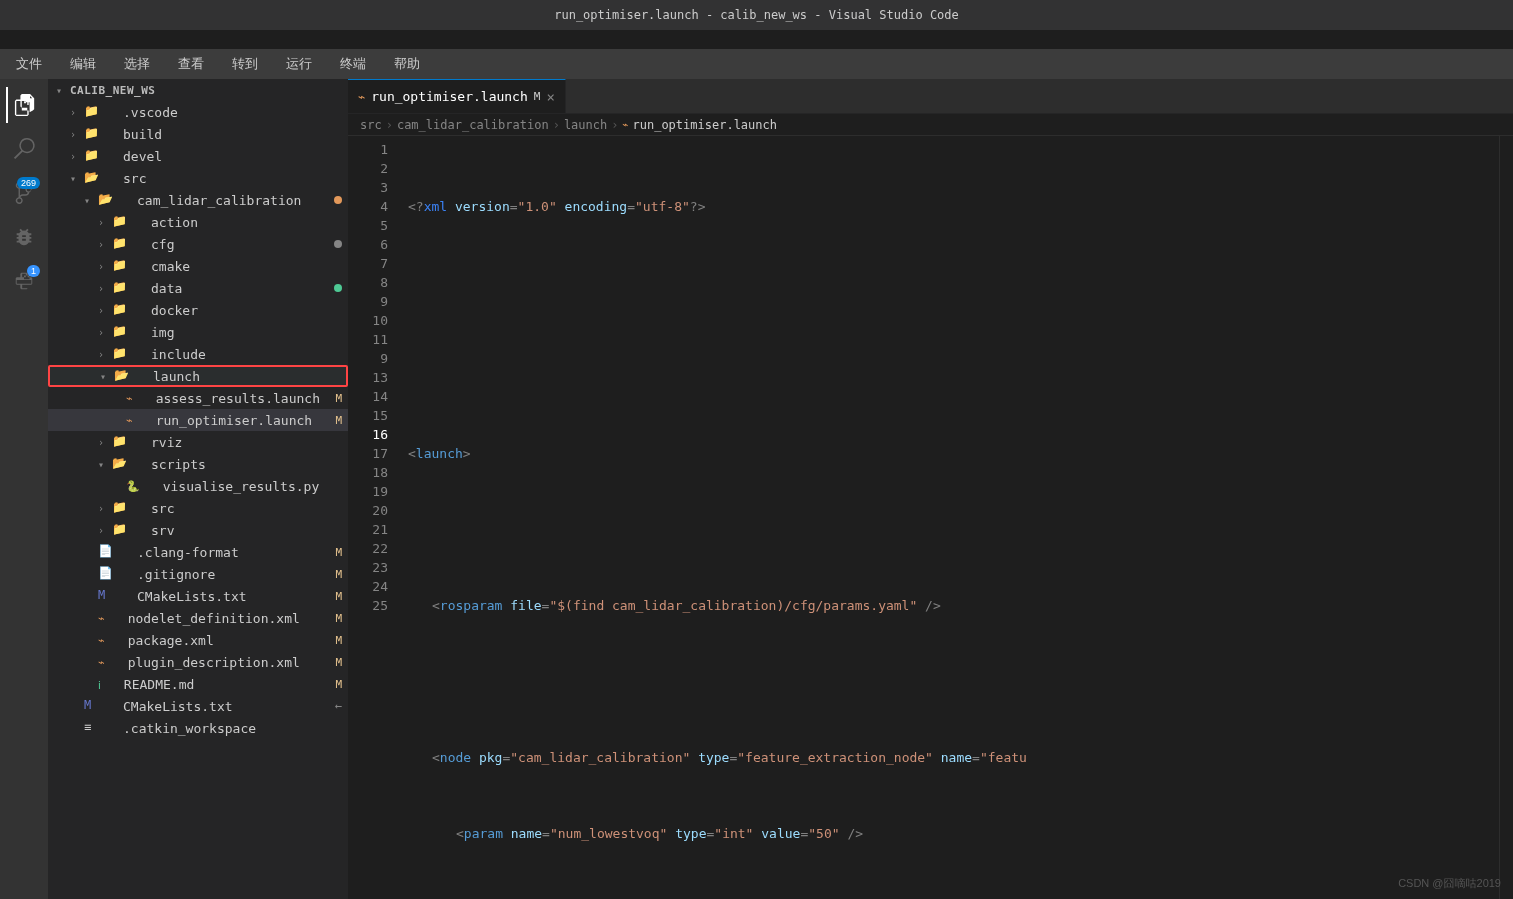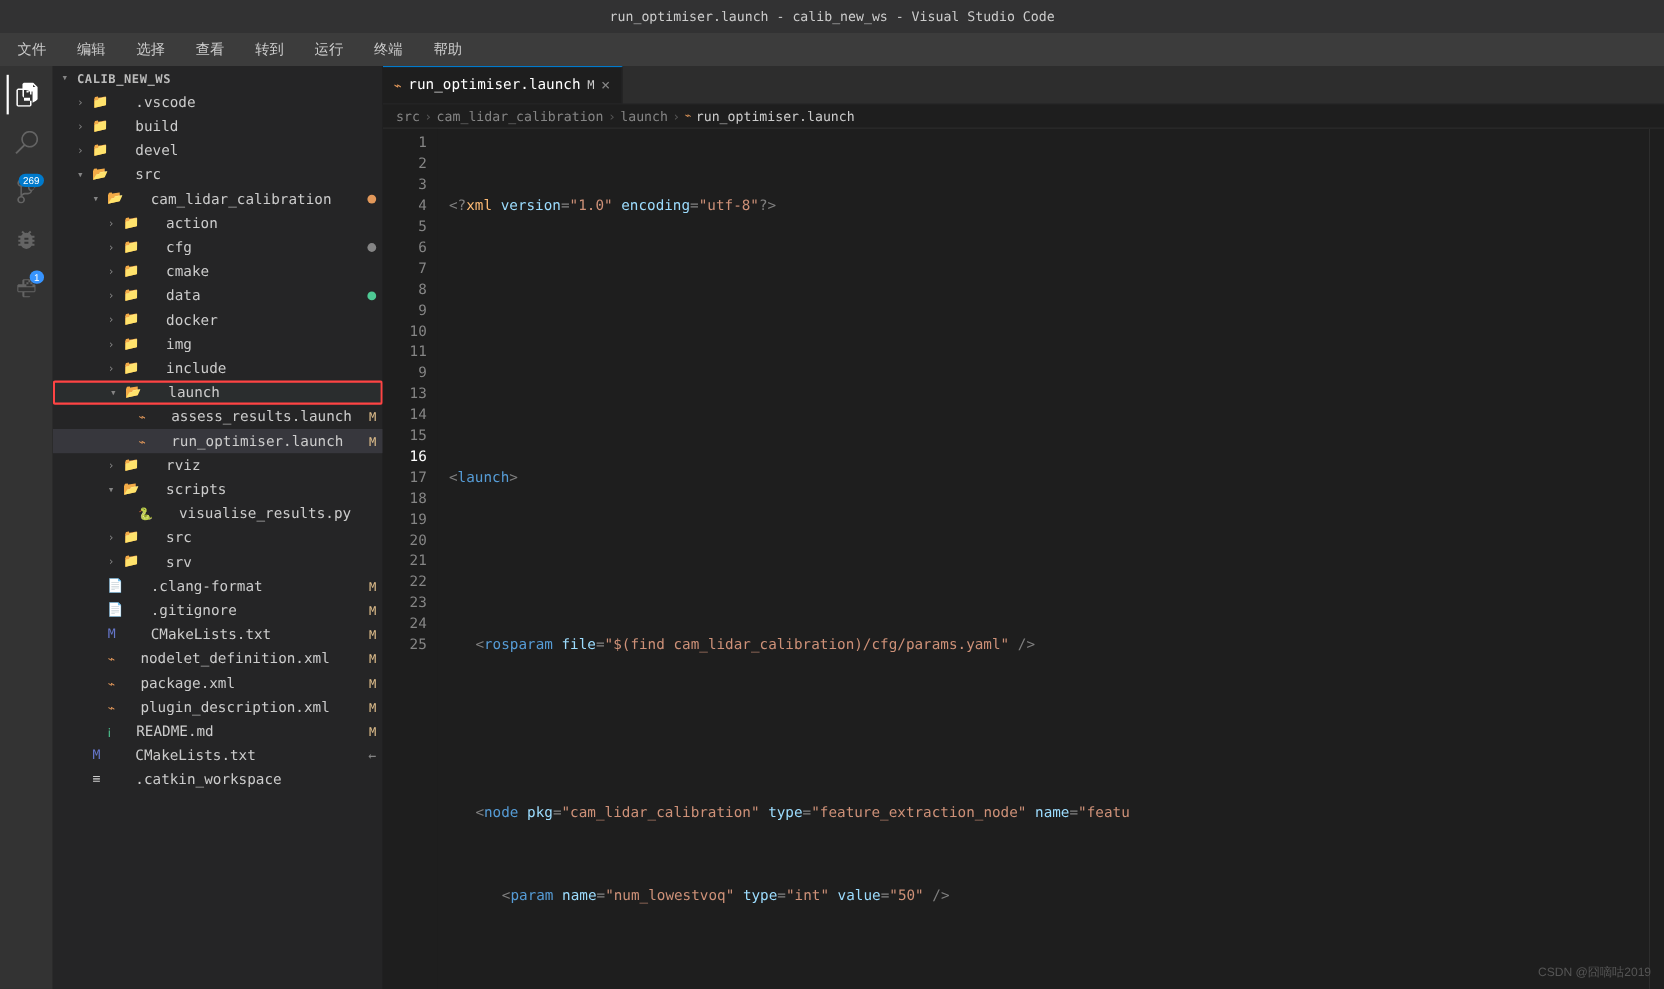--- a/index.html
+++ b/index.html
@@ -28,20 +28,21 @@
 
     
     #menu-bar {
       background: #3c3c3c;
       height: 30px;
       display: flex;
       align-items: center;
       padding: 0 10px;
       gap: 16px;
       flex-shrink: 0;
+      margin-top: 19px;
     }
     .menu-item {
       font-size: 13px;
       color: #cccccc;
       cursor: pointer;
       padding: 2px 6px;
     }
 
     
     #main {
@@ -256,21 +257,21 @@
       display: flex;
       align-items: center;
     }
 
     
     .xml-tag { color: #569cd6; }
     .xml-attr { color: #9cdcfe; }
     .xml-value { color: #ce9178; }
     .xml-comment { color: #6a9955; font-style: italic; }
     .xml-punct { color: #808080; }
-    .xml-pi { color: #fdba74; }
+    .xml-pi { color: #3b82f6; }
 
     
     .launch-highlight {
       border: 2px solid #ff4444;
       border-radius: 2px;
     }
 
     
     #watermark {
       position: fixed;

